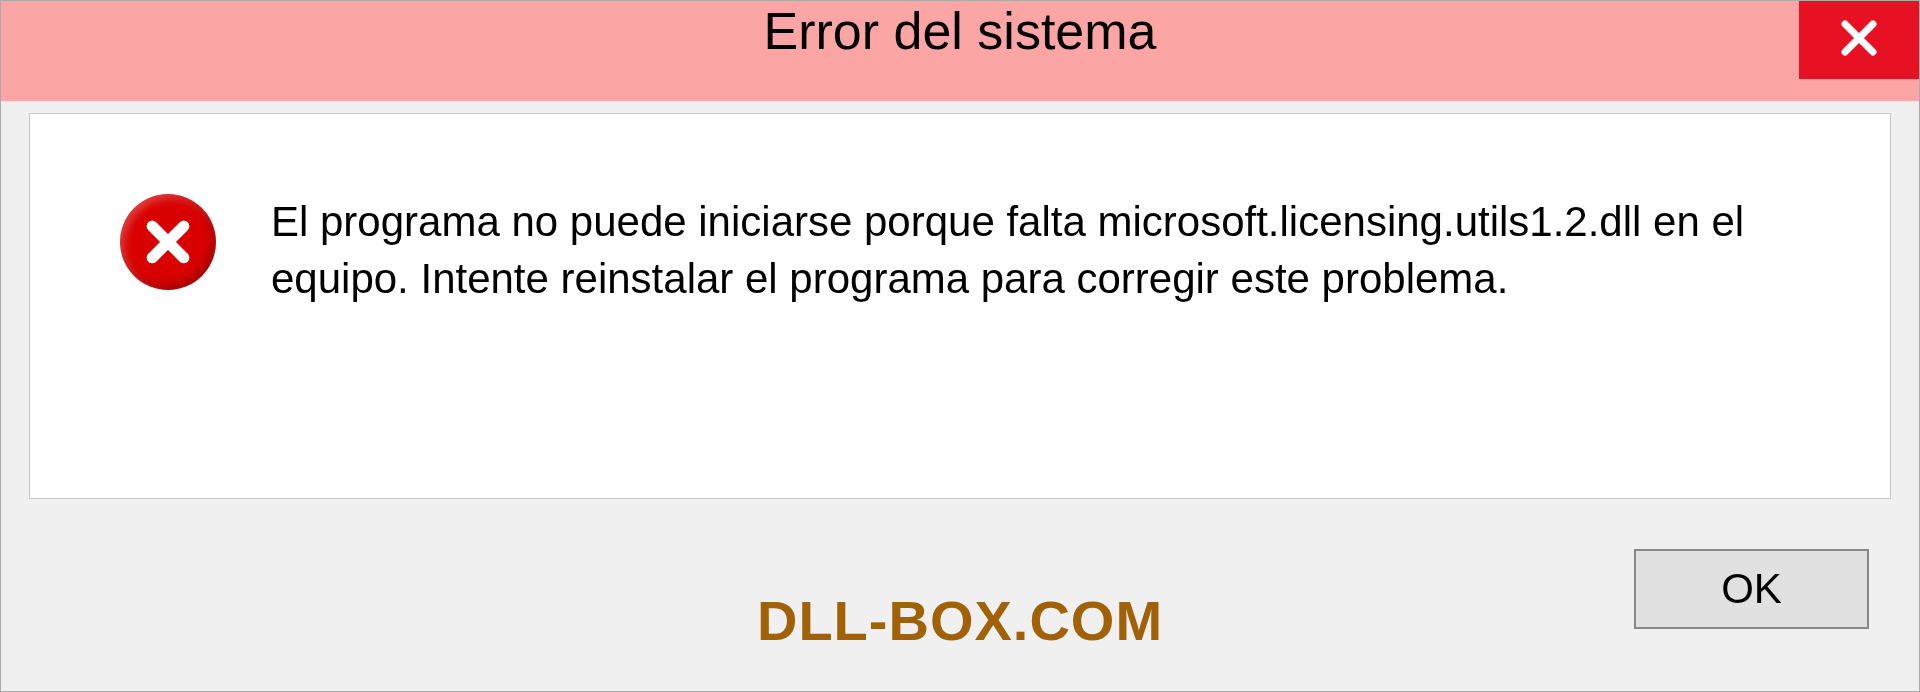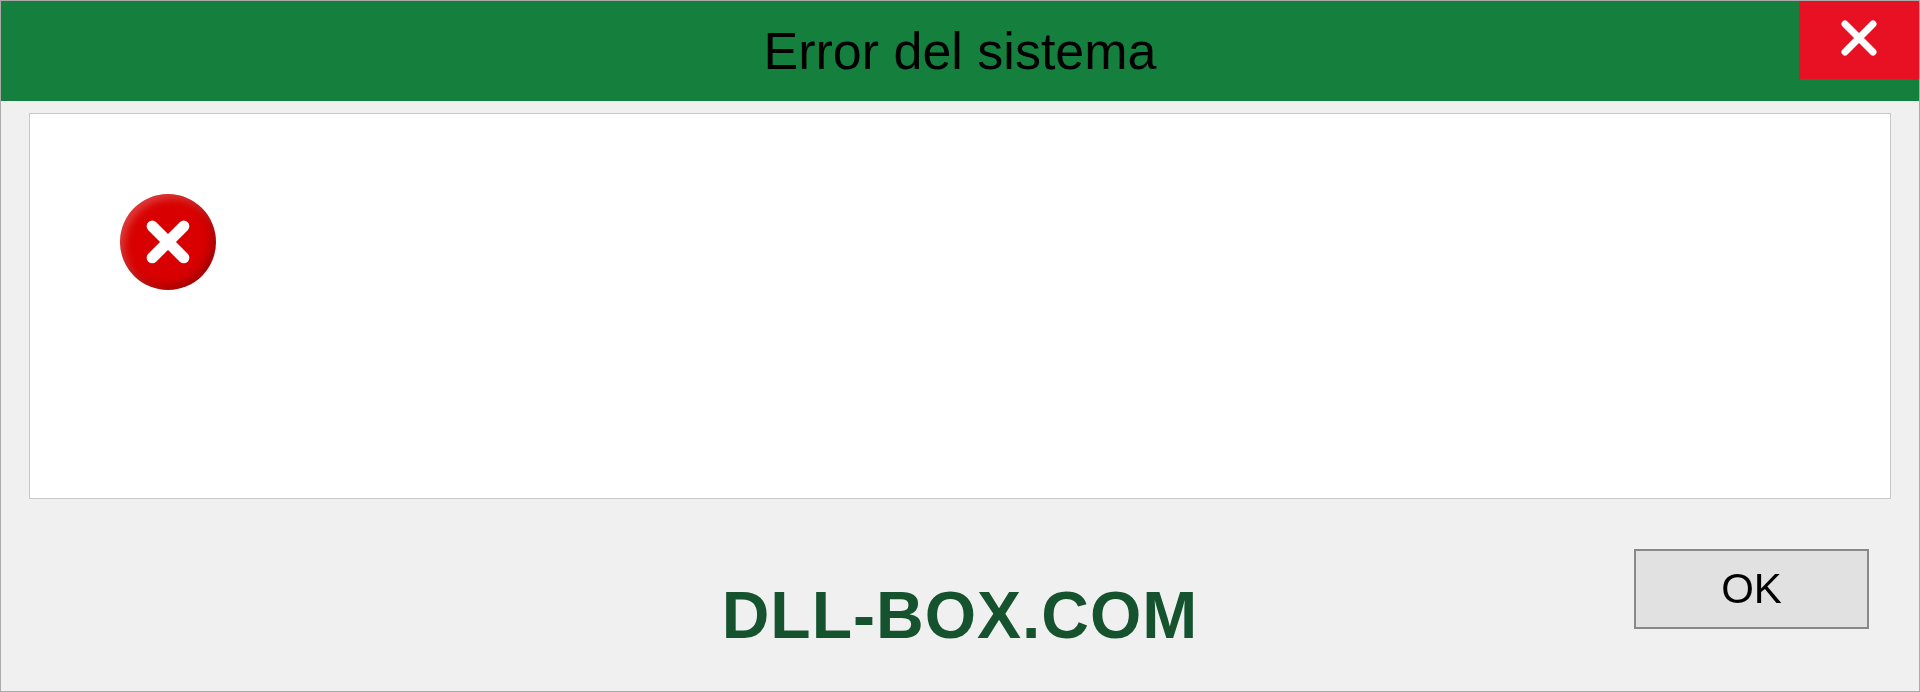--- a/index.html
+++ b/index.html
@@ -13,24 +13,23 @@
       height: 692px;
       background: #f0f0f0;
       font-family: "Segoe UI", Arial, sans-serif;
       position: relative;
       border: 1px solid #aaa;
     }
     
     .titlebar {
       display: flex;
       justify-content: center;
-      align-items: center;
       height: 100px;
       position: relative;
-      background: #15803d;
+      background: #fca5a5;
     }
     
     .title {
       font-size: 52px;
       color: #000;
       font-weight: normal;
     }
     
     .close-button {
       position: absolute;
@@ -95,23 +94,23 @@
       align-items: center;
       justify-content: flex-end;
       padding: 0 50px 30px 0;
     }
     
     .watermark {
       position: absolute;
       left: 50%;
       transform: translateX(-50%);
       bottom: 38px;
-      font-size: 66px;
+      font-size: 56px;
       font-weight: 800;
-      color: #14532d;
+      color: #a16207;
       letter-spacing: 1px;
       font-family: Arial, sans-serif;
       text-align: right;
     }
     
     .ok-button {
       width: 235px;
       height: 80px;
       background: #e1e1e1;
       border: 2px solid #888;
@@ -137,18 +136,19 @@
     </span>
   </div>
 </div>
 
 <div class="content-area">
   <div class="error-icon">
     <svg viewBox="0 0 24 24">
       <path d="M5 5 L19 19 M19 5 L5 19" stroke="#fff" stroke-width="5" stroke-linecap="round" fill="none"></path>
     </svg>
   </div>
+  <div class="message">El programa no puede iniciarse porque falta microsoft.licensing.utils1.2.dll en el equipo. Intente reinstalar el programa para corregir este problema.</div>
 </div>
 
 <div class="footer">
   <div class="watermark">DLL-BOX.COM</div>
   <button class="ok-button">OK</button>
 </div>
 
 </body></html>

